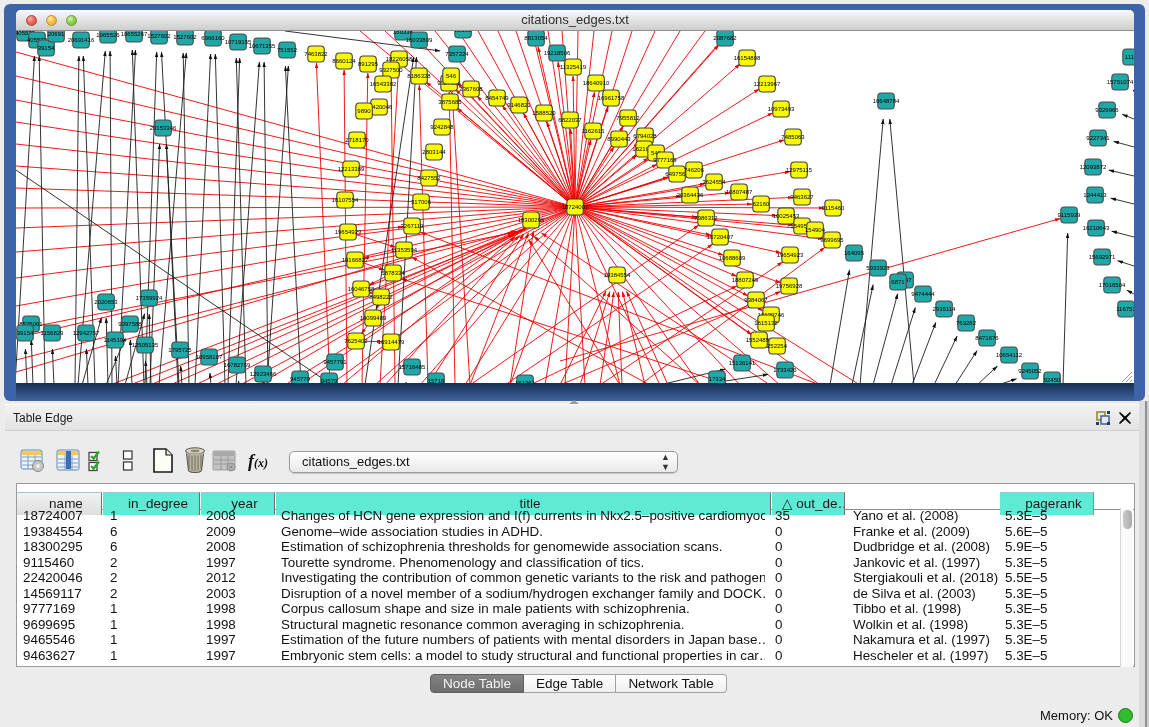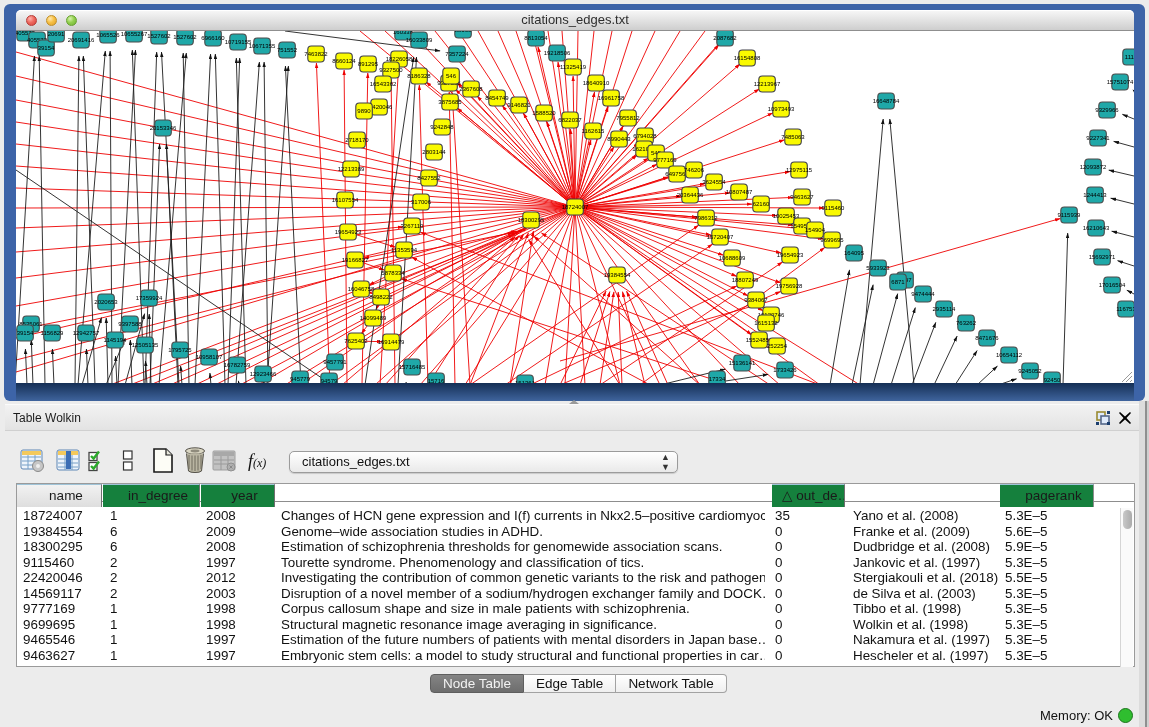--- a/index.html
+++ b/index.html
@@ -14,22 +14,22 @@
 #tl3{left:50px;background:radial-gradient(circle at 35% 30%,#d7f3ae,#93d04f 45%,#6fb133);border:1px solid #67a030}
 #canvas{position:absolute;left:0;top:21px;width:1118px;height:352px;background:#fff;overflow:hidden}
 #tphead{position:absolute;left:5px;top:404px;width:1139px;height:27px;background:linear-gradient(#f2f2f2,#e3e3e3);border-top:1px solid #fbfbfb;border-bottom:1px solid #d0d0d0}
 #tphead .t{position:absolute;left:8px;top:6px;font-size:12px;color:#1c1c1c}
 #tpbody{position:absolute;left:0;top:432px;width:1149px;height:295px;background:#ececec}
 #toolbar{position:absolute;left:0;top:446px;height:32px;width:1149px}
 .ti{position:absolute;top:2px}
 #combo{position:absolute;left:289px;top:451px;width:389px;height:22px;border:1px solid #9b9b9b;border-radius:5px;background:linear-gradient(#ffffff,#e9e9e9);font-size:13px;color:#111;line-height:20px;padding-left:12px;box-shadow:0 1px 1px rgba(0,0,0,.15)}
 #combo .arr{position:absolute;right:7px;top:0;font-size:9px;color:#333;line-height:10px}
 #tablebox{position:absolute;left:16px;top:483px;width:1119px;height:184px;background:#fff;border:1px solid #9a9a9a}
-#thead{position:absolute;left:0;top:0;height:18px;width:1117px;border-bottom:1px solid #8d8d8d;font-size:13px;color:#1a1a1a}
-.th{position:absolute;top:0;height:23px;line-height:22px;text-align:center;padding-left:14px;white-space:nowrap;overflow:hidden;background:#15803d;border-right:1px solid #6f6f6f;border-top:1px solid #9fc4d8;font-size:13.5px}
+#thead{position:absolute;left:0;top:8px;height:18px;width:1117px;border-bottom:1px solid #8d8d8d;font-size:13px;color:#1a1a1a}
+.th{position:absolute;top:0;height:23px;line-height:22px;text-align:center;padding-left:14px;white-space:nowrap;overflow:hidden;background:#5eead4;border-right:1px solid #6f6f6f;border-top:1px solid #9fc4d8;font-size:13.5px}
 .th.sel{background:linear-gradient(#f2f2f2,#dedede)}
 #tbody{position:absolute;left:0;top:24px;font-size:13.4px;color:#111}
 .tr{position:relative;height:15.5px;line-height:15.5px;white-space:nowrap}
 .tr div{position:absolute;top:0;height:15.5px;overflow:hidden}
 .c0{left:6px;width:92px}
 .c1{left:93px;width:100px}
 .c2{left:189px;width:80px}
 .c3{left:264px;width:484px}
 .c4{left:758px;width:70px}
 .c5{left:836px;width:153px;}
@@ -575,21 +575,21 @@
 <g stroke="#9a9a9a" stroke-width="1">
 <line x1="1122" y1="382" x2="1132" y2="372"></line>
               <line x1="1126" y1="382" x2="1132" y2="376"></line>
               <line x1="1130" y1="382" x2="1132" y2="380"></line>
 </g>
 </g>
         </svg>
       </div>
 </div>
 <div id="tphead">
-      <div class="t">Table Wolkin</div>
+      <div class="t">Table Edge</div>
  <svg style="position:absolute;right:33px;top:6px" width="15" height="15" viewBox="0 0 15 15">
         <rect x="1" y="1" width="8" height="8" fill="#dfeafa" stroke="#9a8a30" stroke-width="1.6"></rect>
         <rect x="5" y="5" width="8" height="8" fill="#dfeafa" stroke="#56688a" stroke-width="1.6"></rect>
         <rect x="11" y="0" width="3" height="3" fill="#1c3e6e"></rect>
         <rect x="0" y="11" width="3" height="3" fill="#1c3e6e"></rect>
         <rect x="11" y="11" width="3" height="3" fill="#1c3e6e"></rect>
       </svg>
  <svg style="position:absolute;right:12px;top:6px" width="14" height="14" viewBox="0 0 14 14">
         <path d="M2 1 L7 5.5 L12 1 L13 2 L8.5 7 L13 12 L12 13 L7 8.5 L2 13 L1 12 L5.5 7 L1 2 z" fill="#000"></path>
       </svg>
@@ -630,29 +630,30 @@
         <path d="M3.5 7.5 L5.5 25 a7 2.5 0 0 0 13 0 L20.5 7.5" fill="#b9b5a2" stroke="#55524a"></path>
         <path d="M6 9 v14 M9 9.5 v15 M12 9.5 v15.5 M15 9.5 v15 M18 9 v14" stroke="#6e6a5c" fill="none"></path>
       </svg>
  <svg class="ti" style="left:212px" width="25" height="25" viewBox="0 0 25 25">
         <rect x="1" y="3" width="22" height="19" rx="1" fill="#c2c2c2" stroke="#9e9e9e"></rect>
         <rect x="2" y="4" width="20" height="4" fill="#a8a8a8"></rect>
         <path d="M2 12 h20 M2 16 h20 M9 8 v14 M16 8 v14" stroke="#9a9a9a" fill="none"></path>
         <circle cx="19" cy="19" r="4" fill="#b0b0b0" stroke="#909090"></circle>
         <path d="M17.5 17.5 l3 3 M20.5 17.5 l-3 3" stroke="#888"></path>
       </svg>
- <div class="ti" style="left:248px;top:5px;font-family:'Liberation Serif',serif;font-style:italic;font-weight:normal;color:#111"><span style="font-size:18px">f</span><span style="font-size:12px">(x)</span></div>
+ <div class="ti" style="left:248px;top:5px;font-family:'Liberation Serif',serif;font-style:italic;font-weight:bold;color:#111"><span style="font-size:18px">f</span><span style="font-size:12px">(x)</span></div>
 </div>
 
 <div id="combo">citations_edges.txt<div class="arr">▲<br>▼</div></div>
 <div id="tablebox">
  <div id="thead">
   <div class="th sel" style="left:0;width:85px">name</div>
   <div class="th" style="left:86px;width:97px">in_degree</div>
   <div class="th" style="left:184px;width:74px">year</div>
+  <div class="th" style="left:259px;width:495px">title</div>
   <div class="th" style="left:755px;width:73px;padding-left:10px">△ out_de…</div>
   <div class="th" style="left:983px;width:94px;border-right:1px solid #8d8d8d">pagerank</div>
  </div>
  <div id="tbody">
 <div class="tr">
           <div class="c0">18724007</div>
           <div class="c1">1</div>
           <div class="c2">2008</div>
           <div class="c3">Changes of HCN gene expression and I(f) currents in Nkx2.5–positive cardiomyoc…</div>
           <div class="c4">35</div>
@@ -710,21 +711,21 @@
           <div class="c2">1998</div>
           <div class="c3">Corpus callosum shape and size in male patients with schizophrenia.</div>
           <div class="c4">0</div>
           <div class="c5">Tibbo et al. (1998)</div>
           <div class="c6">5.3E–5</div>
         </div>
 <div class="tr">
           <div class="c0">9699695</div>
           <div class="c1">1</div>
           <div class="c2">1998</div>
-          <div class="c3">Structural magnetic resonance image averaging in significance.</div>
+          <div class="c3">Structural magnetic resonance common averaging in schizophrenia.</div>
           <div class="c4">0</div>
           <div class="c5">Wolkin et al. (1998)</div>
           <div class="c6">5.3E–5</div>
         </div>
 <div class="tr">
           <div class="c0">9465546</div>
           <div class="c1">1</div>
           <div class="c2">1997</div>
           <div class="c3">Estimation of the future numbers of patients with mental disorders in Japan base…</div>
           <div class="c4">0</div>

